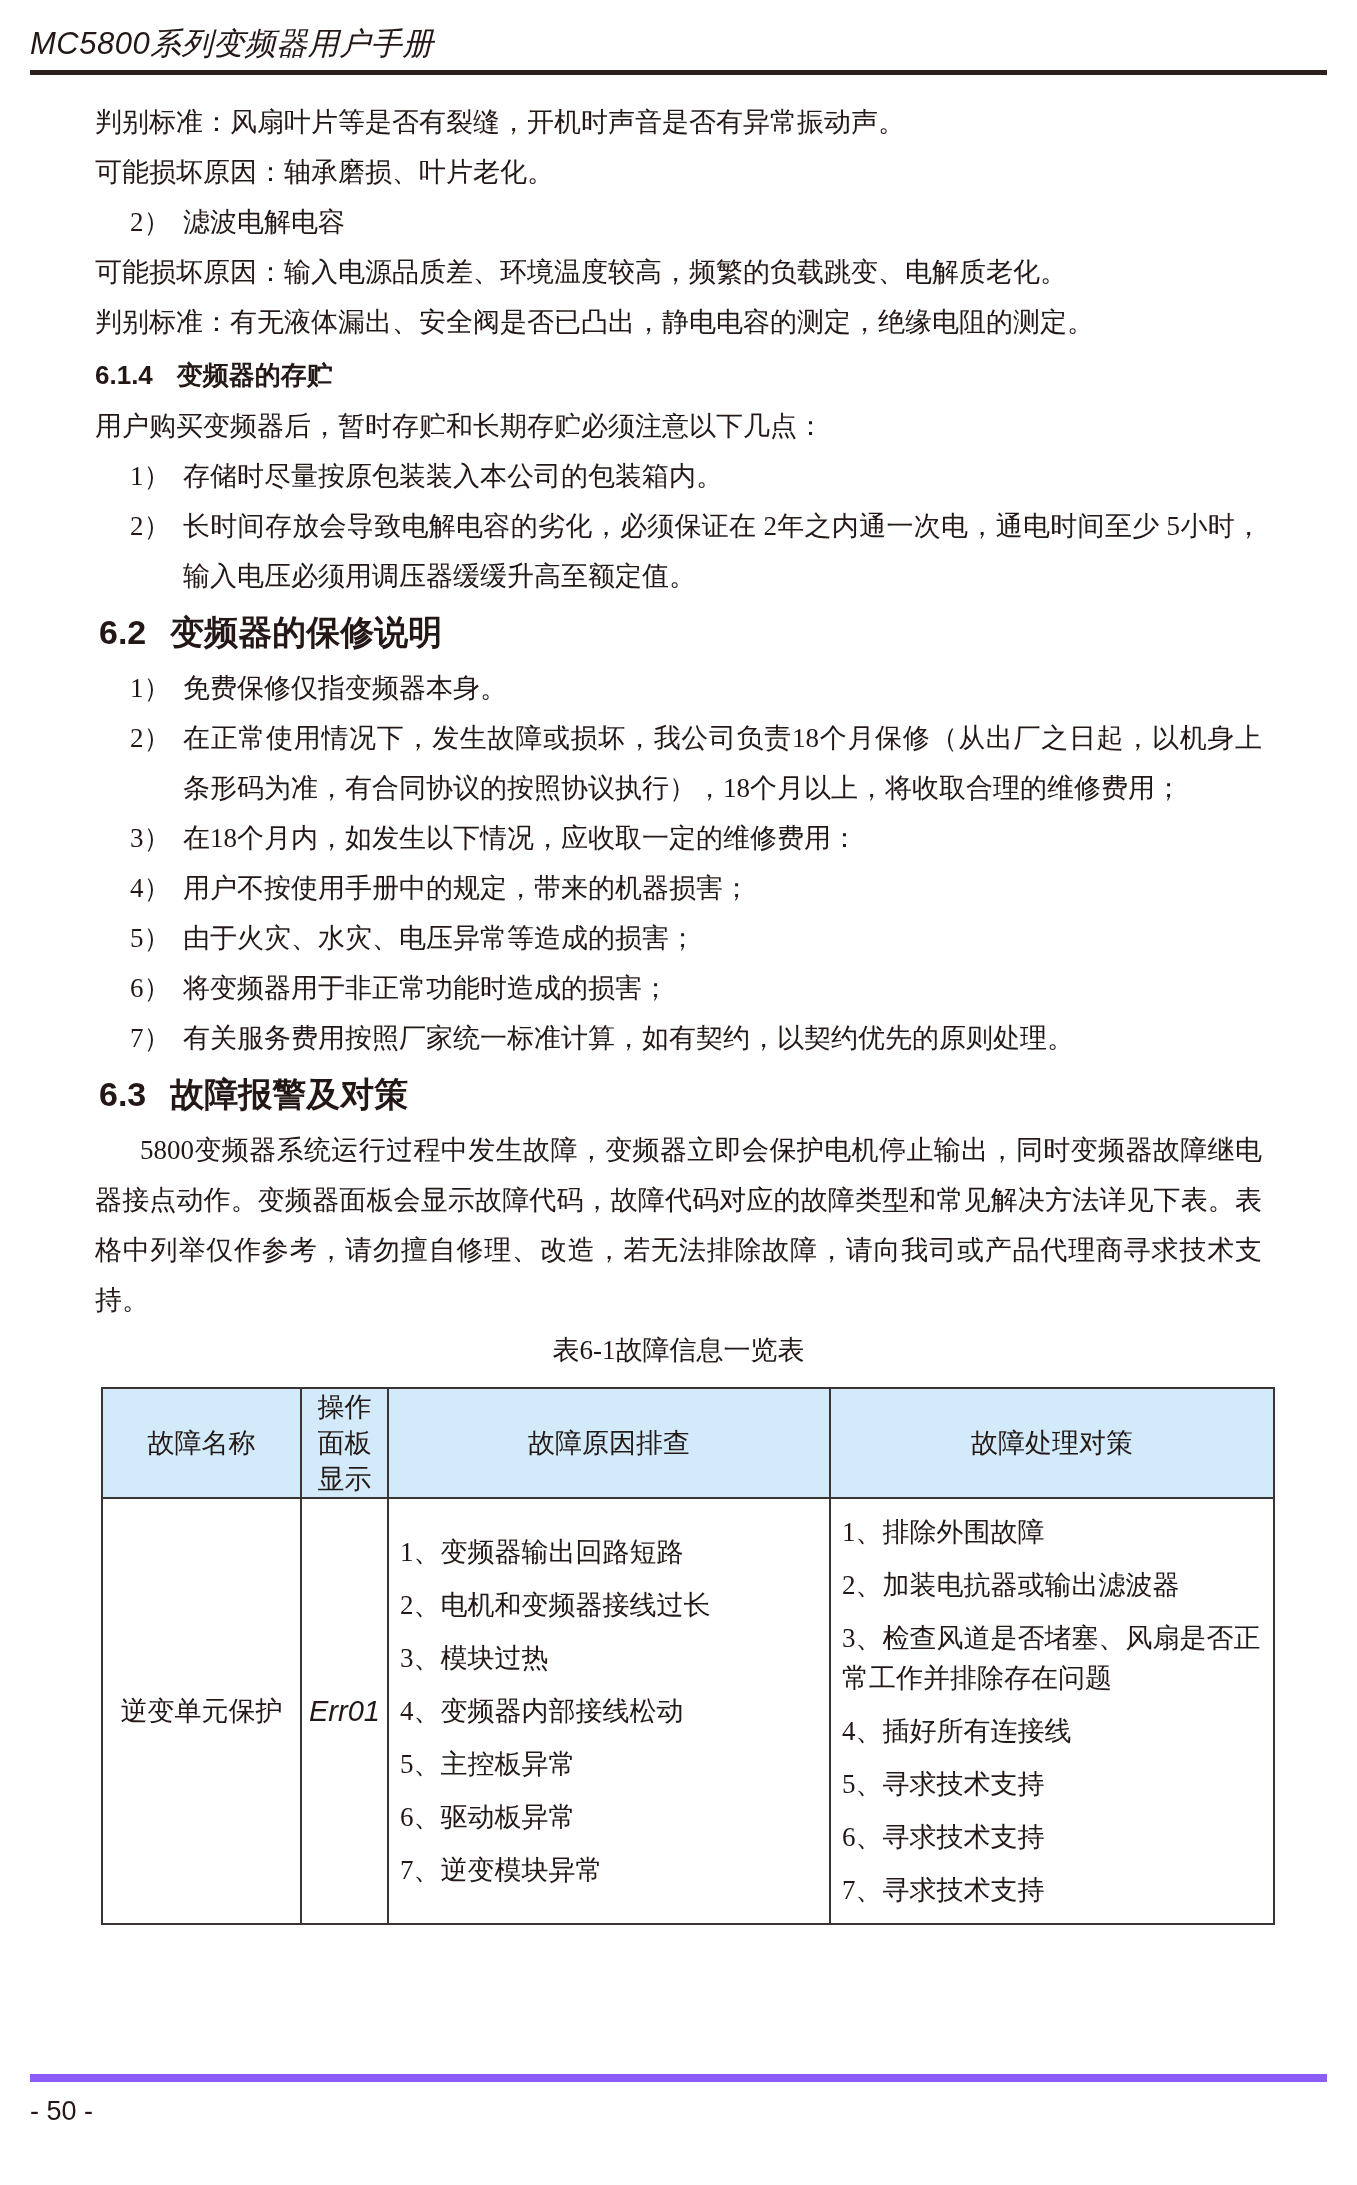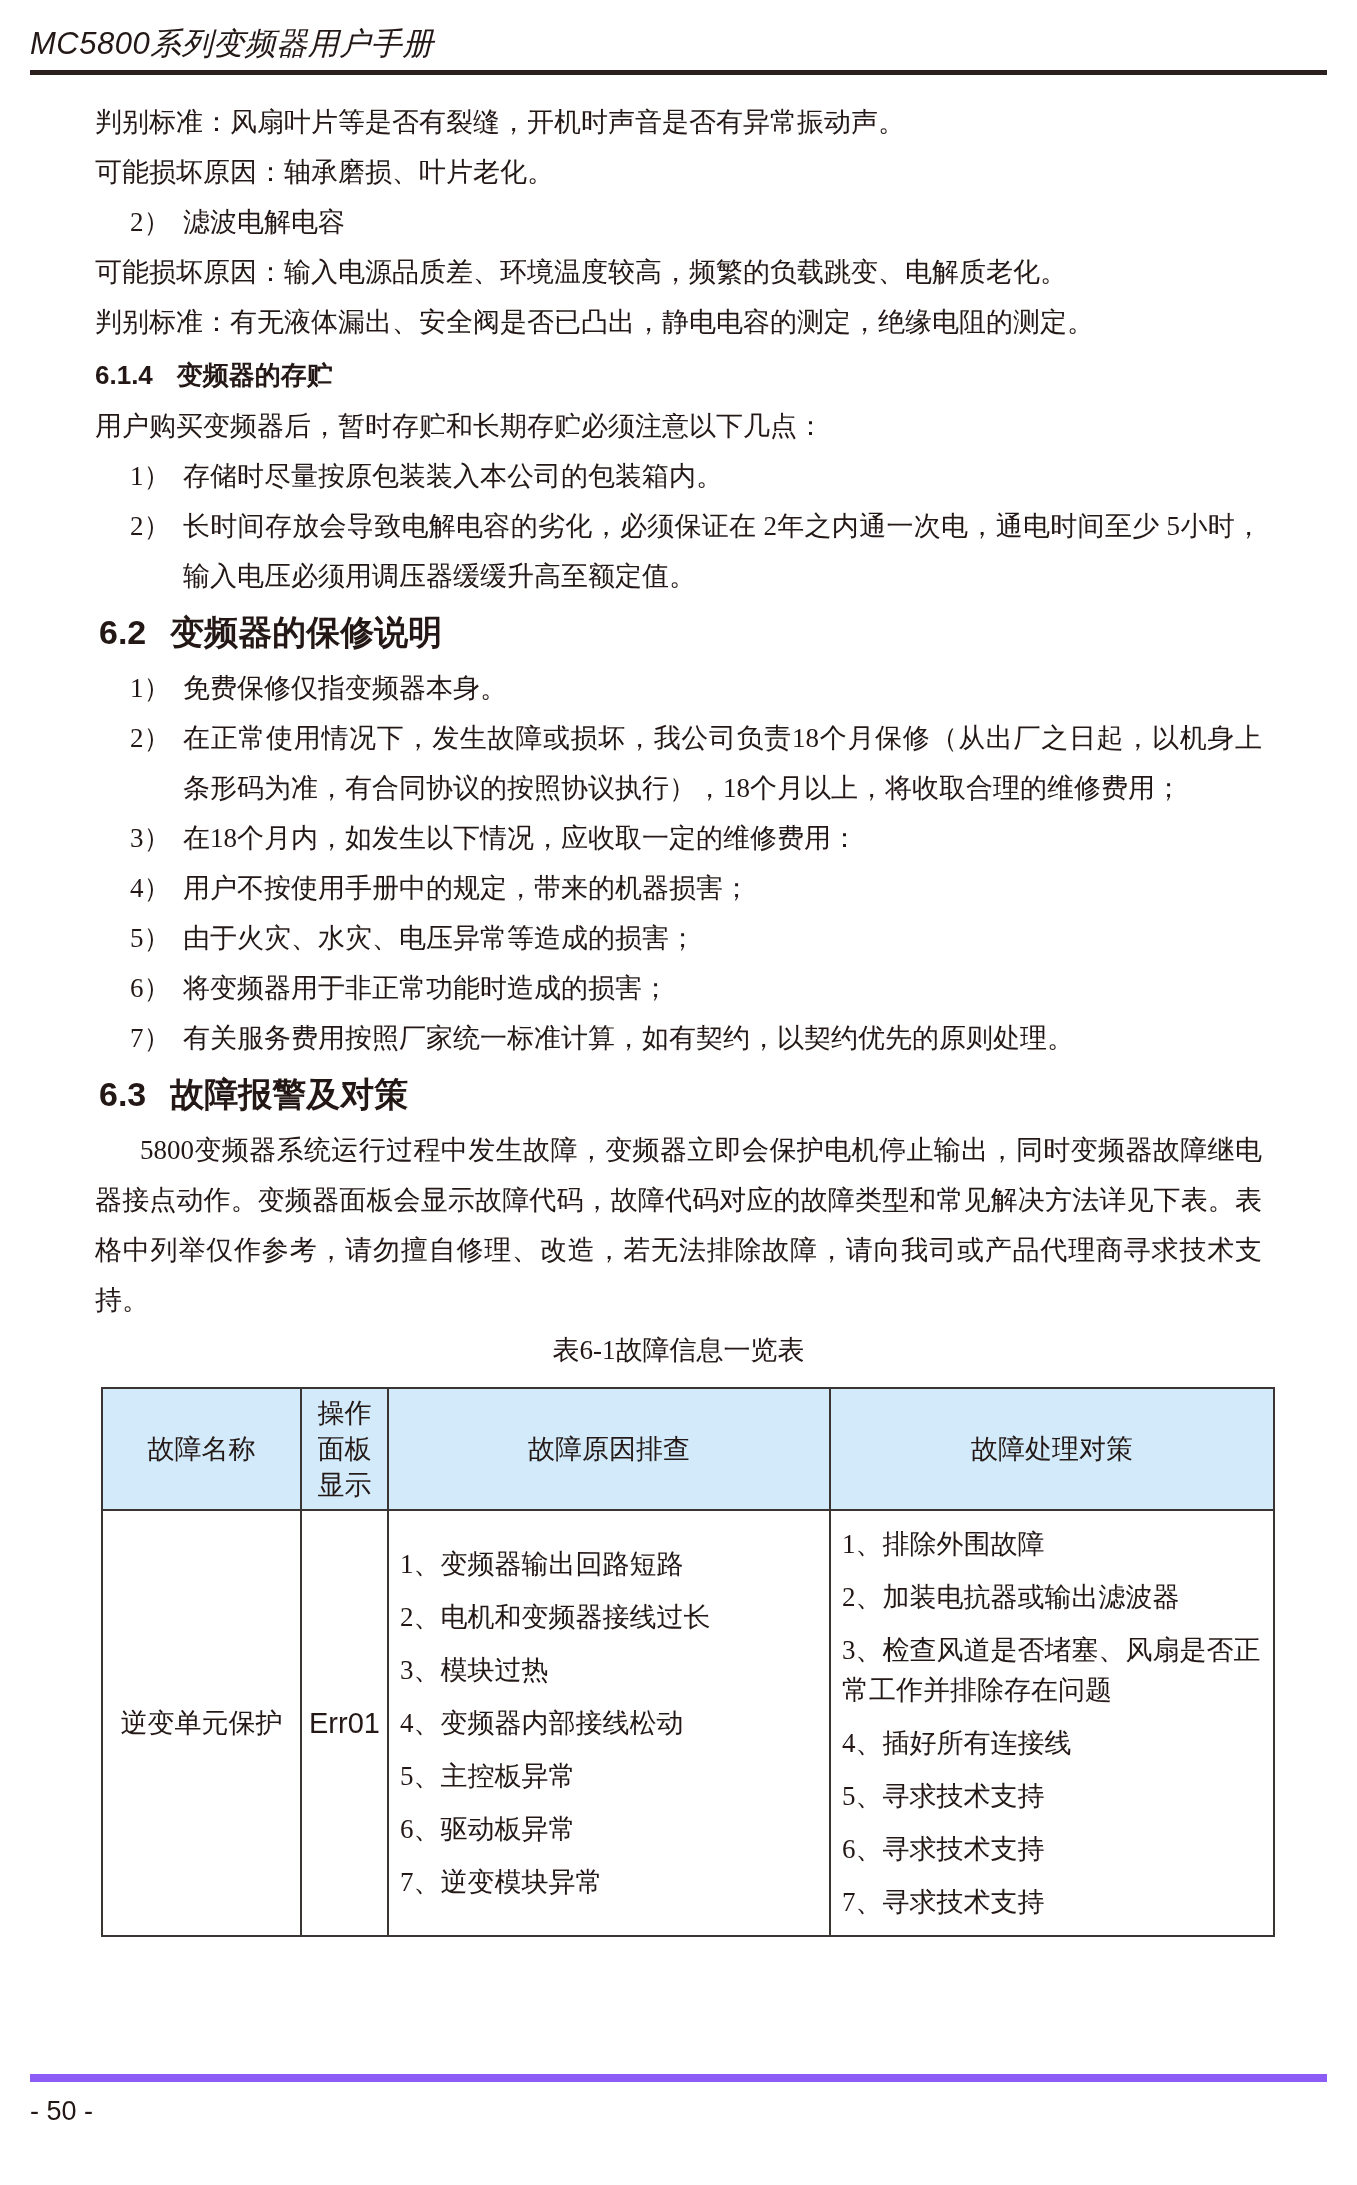--- a/index.html
+++ b/index.html
@@ -30,26 +30,27 @@
   h2.sec .num,h3.sec .num{margin-right:24px;}
   .caption{font-size:27px;line-height:50px;text-align:center;margin:0 0 12px;}
   
   table.fault{
     border-collapse:collapse;table-layout:fixed;margin-left:6px;width:1172px;
     font-size:27px;
   }
   table.fault th,table.fault td{border:2px solid #3a3432;vertical-align:middle;}
   table.fault th{
     background:#d2eaf9;font-weight:normal;text-align:center;
-    line-height:36px;padding:6px 4px;
+    line-height:36px;padding:0 4px;
   }
   td.cell-name{text-align:center;}
   td.cell-display{
     text-align:center;font-family:"Liberation Sans","DejaVu Sans",sans-serif;
     font-size:29px;
+    font-style:italic;
   }
   td.cell-list{text-align:left;}
   ul.plain{list-style:none;margin:0;padding:12px 10px;}
   ul.plain li{line-height:40px;margin:0 0 13px;text-align:left;}
   ul.plain li:last-child{margin-bottom:0;}
   
   .page-footer{
     position:absolute;left:30px;right:30px;bottom:15px;height:88px;
     border-top:8px solid #8b5cf6;text-align:left;
   }

